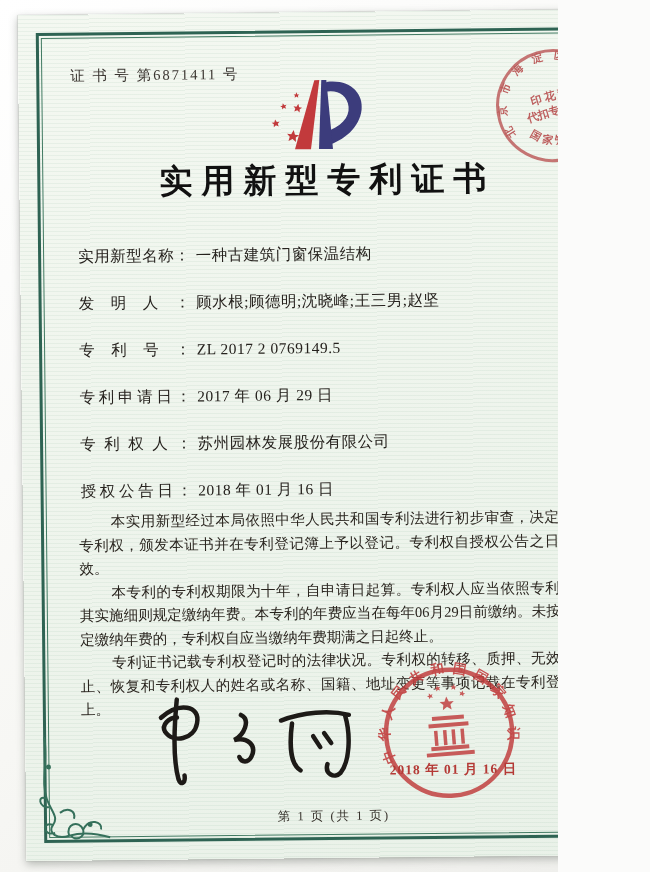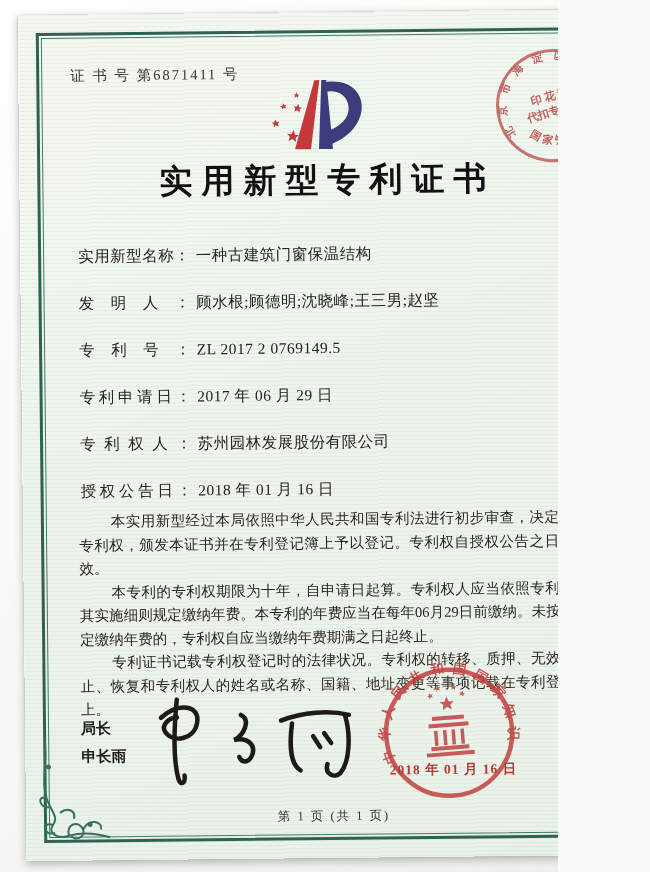--- a/index.html
+++ b/index.html
@@ -123,24 +123,20 @@
           <span class="field-value">2018 年 01 月 16 日</span>
         </div>
       </div>
 
       <div class="paragraphs">
         <p>本实用新型经过本局依照中华人民共和国专利法进行初步审查，决定授予专利权，颁发本证书并在专利登记簿上予以登记。专利权自授权公告之日起生效。</p>
         <p>本专利的专利权期限为十年，自申请日起算。专利权人应当依照专利法及其实施细则规定缴纳年费。本专利的年费应当在每年06月29日前缴纳。未按照规定缴纳年费的，专利权自应当缴纳年费期满之日起终止。</p>
         <p>专利证书记载专利权登记时的法律状况。专利权的转移、质押、无效、终止、恢复和专利权人的姓名或名称、国籍、地址变更等事项记载在专利登记簿上。</p>
       </div>
 
-      <div class="signer">
-        <div>局长</div>
-        <div>申长雨</div>
-      </div>
 
       <svg class="signature" viewBox="0 0 238 118">
         <g fill="none" stroke="#1d1a17" stroke-width="4.5" stroke-linecap="round">
           <path d="M34,22 C31,50 29,80 35,102 C37,108 42,106 41,98"></path>
           <path d="M18,40 C36,24 58,28 54,46 C51,62 30,66 22,54 C18,47 26,40 34,40"></path>
           <path d="M98,38 C108,43 101,58 91,63 C104,60 114,68 108,80 C105,86 98,86 96,80"></path>
           <path d="M138,44 C160,36 186,34 206,39"></path>
           <path d="M149,47 C146,68 147,88 157,94"></path>
           <path d="M202,39 C208,60 206,86 197,97 C191,103 181,98 184,88"></path>
           <path d="M170,60 L177,71"></path>

